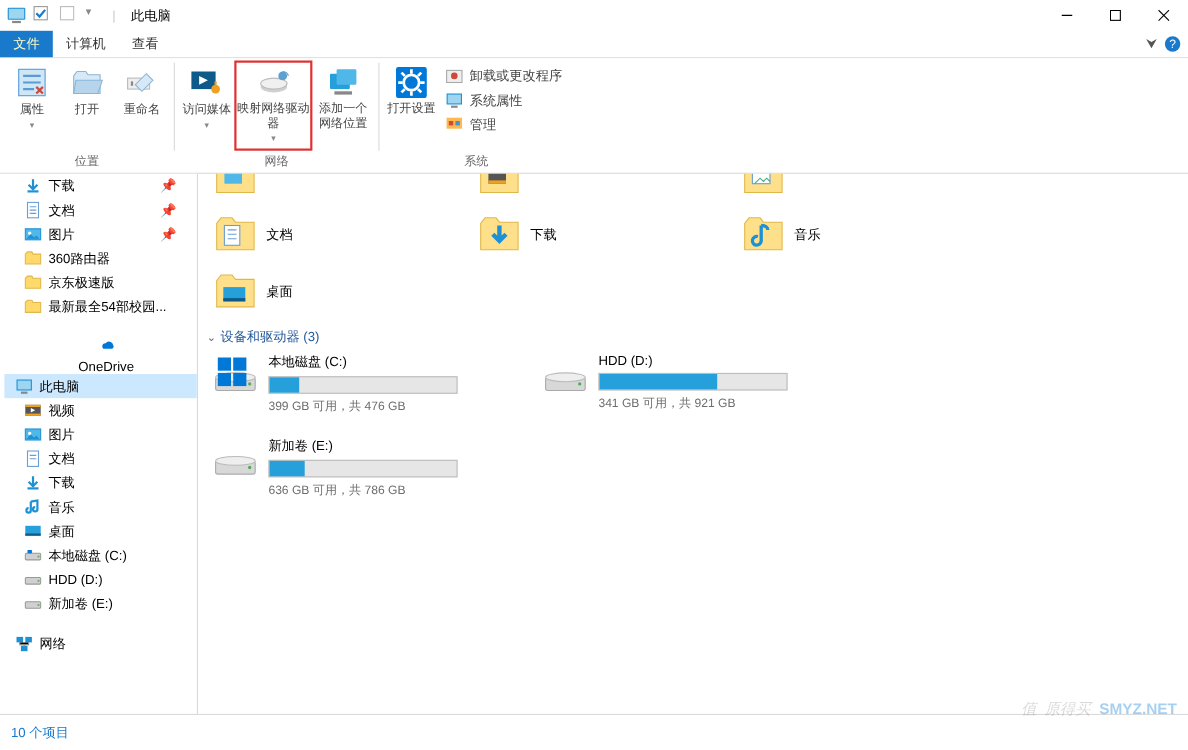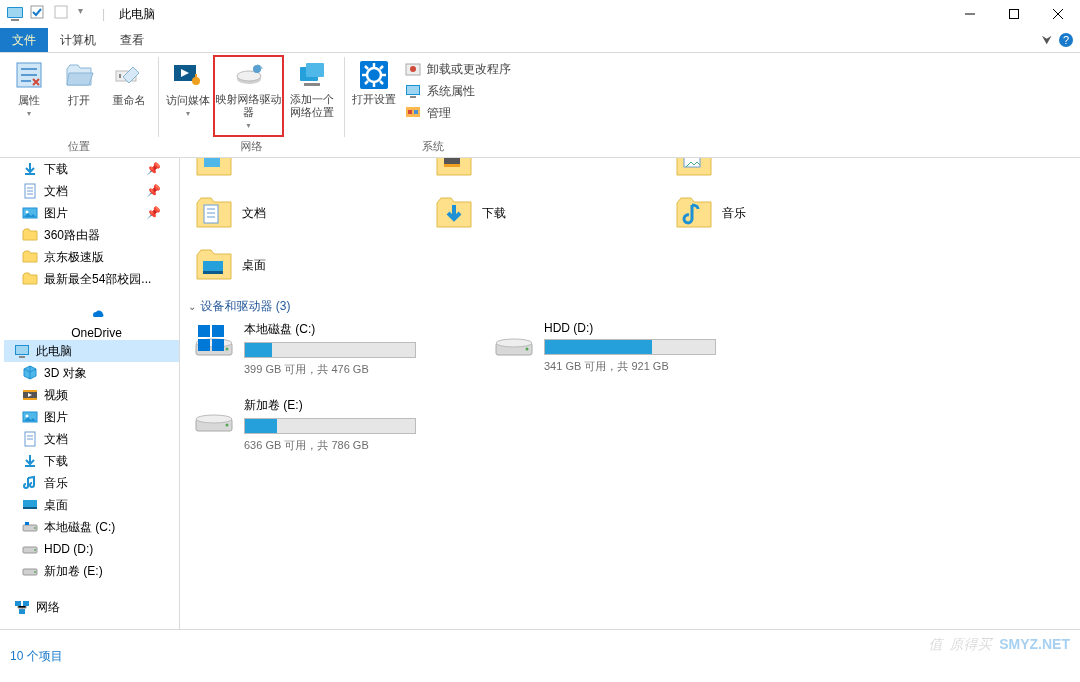--- a/index.html
+++ b/index.html
@@ -46,21 +46,21 @@
 .section-header .chev{font-size:10px;color:#666;}
 .drives{display:flex;gap:20px;flex-wrap:wrap;margin-left:6px;}
 .drive{display:flex;gap:10px;width:280px;}
 .drive .dicon{width:40px;height:40px;display:flex;align-items:center;justify-content:center;}
 .drive .dinfo{flex:1;}
 .drive .dname{font-size:12px;margin-bottom:4px;}
 .drive .bar{height:14px;border:1px solid #bcbcbc;background:#e6e6e6;position:relative;margin-bottom:4px;width:170px;}
 .drive .bar .fill{position:absolute;left:0;top:0;bottom:0;background:#26a0da;}
 .drive .meta{font-size:11px;color:#6d6d6d;}
 
-.status{height:24px;border-top:1px solid #dadada;display:flex;align-items:center;padding:14px 10px;font-size:12px;color:#1979ca;}
+.status{height:24px;border-top:1px solid #dadada;display:flex;align-items:center;padding:4px 10px;font-size:12px;color:#1979ca;}
 .watermark{position:absolute;right:10px;bottom:28px;font-size:14px;color:rgba(0,0,0,0.15);font-style:italic;pointer-events:none;}
 .watermark .brand{color:rgba(0,120,215,0.35);font-weight:700;font-style:normal;}
 
 svg{display:block;}
 </style>
 </head>
 <body>
 
 <div class="window">
 
@@ -334,29 +334,20 @@
               <rect x="1" y="2" width="14" height="10" fill="#1e90d4"></rect>
               <rect x="2" y="3" width="12" height="8" fill="#9ed6f2"></rect>
               <rect x="5" y="13" width="6" height="2" fill="#888"></rect>
             </svg>
           </span>
         <span>此电脑</span>
       </div>
       <div class="item">
         <span class="nicon">
             <svg width="16" height="16" viewBox="0 0 16 16">
-              <path d="M8 1l6 3v7l-6 3-6-3V4z" fill="#4fb8e8" stroke="#1e90d4"></path>
-              <path d="M8 1v13M2 4l6 3 6-3" stroke="#1e90d4" fill="none"></path>
-            </svg>
-          </span>
-        <span>3D 对象</span>
-      </div>
-      <div class="item">
-        <span class="nicon">
-            <svg width="16" height="16" viewBox="0 0 16 16">
               <rect x="1" y="3" width="14" height="10" fill="#555"></rect>
               <rect x="1" y="3" width="14" height="2" fill="#f0a020"></rect>
               <rect x="1" y="11" width="14" height="2" fill="#f0a020"></rect>
               <polygon points="6,6 6,10 10,8" fill="#fff"></polygon>
             </svg>
           </span>
         <span>视频</span>
       </div>
       <div class="item">
         <span class="nicon">

